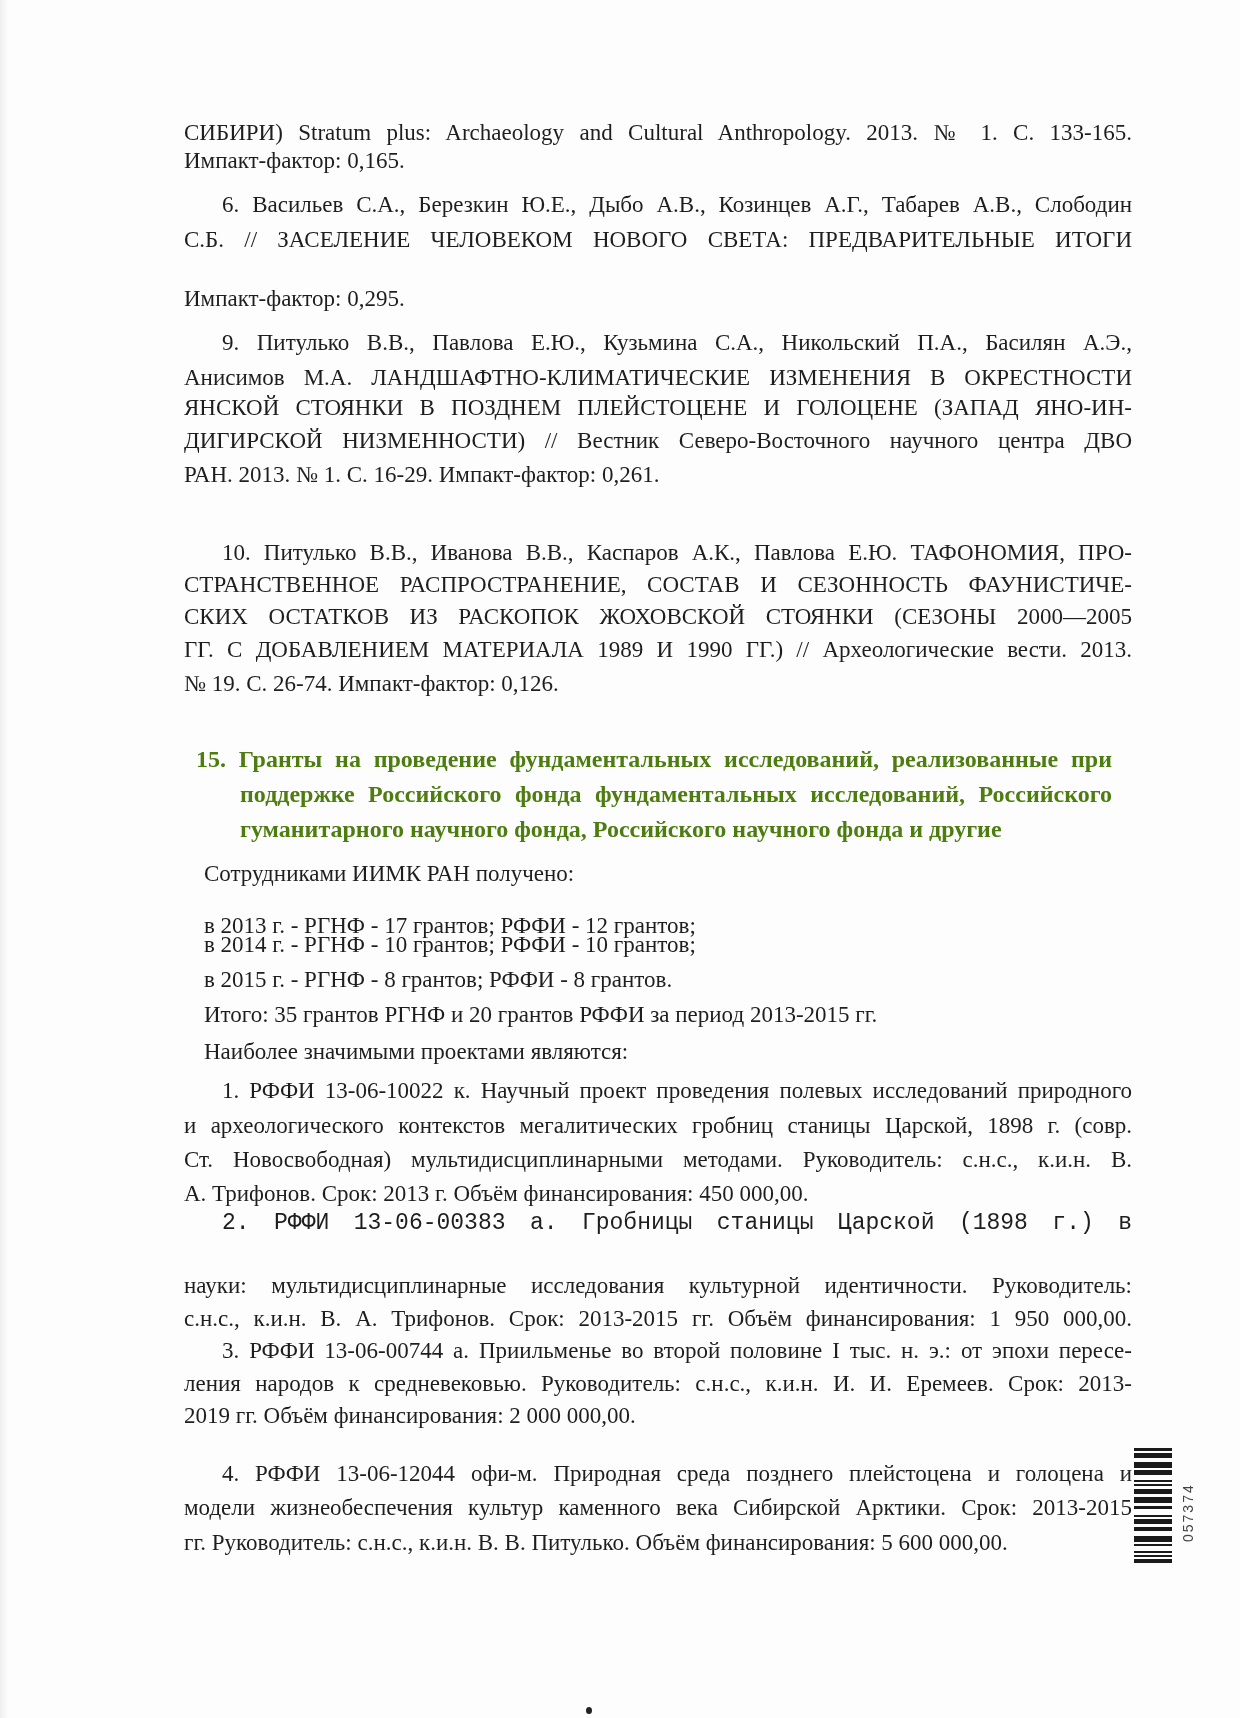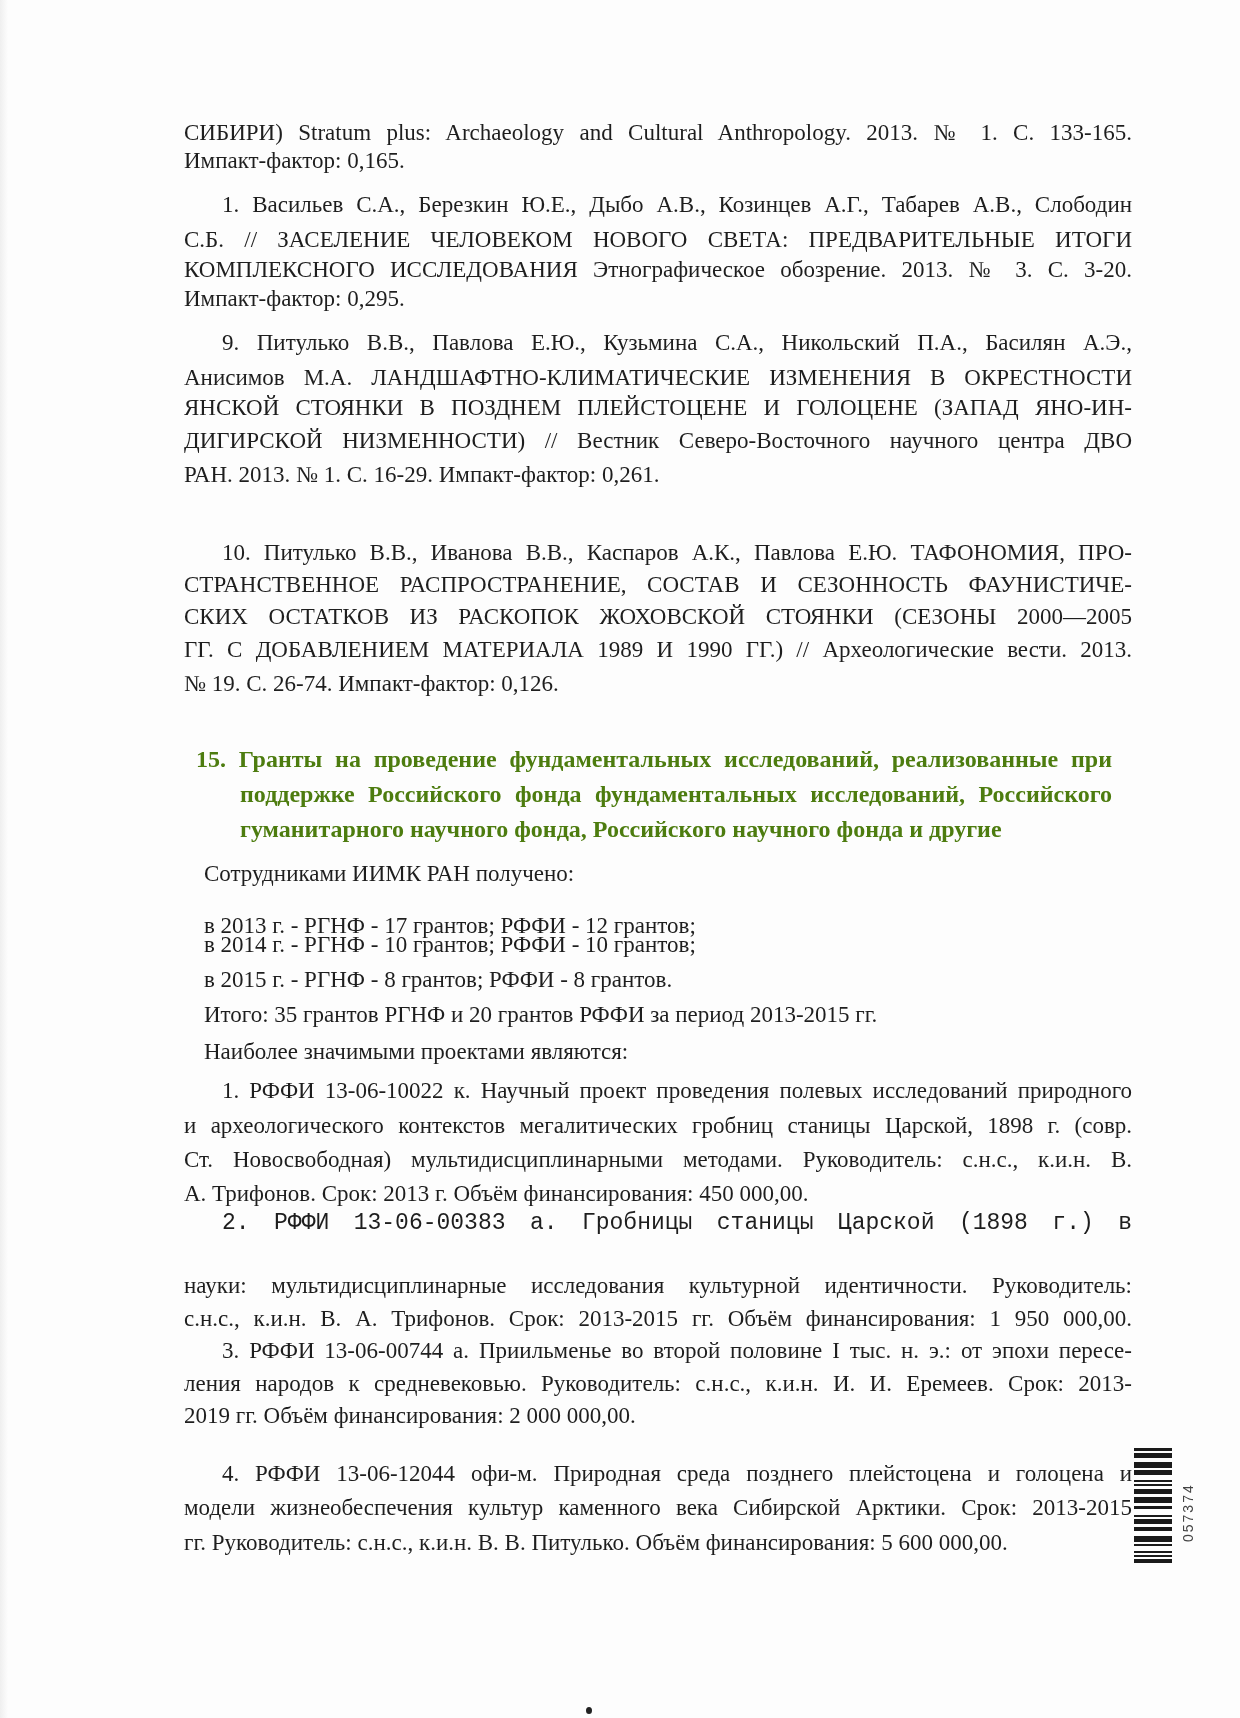--- a/index.html
+++ b/index.html
@@ -108,23 +108,22 @@
 </head>
 <body>
 
 <div class="page">
   <div class="scan-edge"></div>
 
 
   <div class="line justify" style="top:119px;">СИБИРИ) Stratum plus: Archaeology and Cultural Anthropology. 2013. № 1. С. 133-165.</div>
   <div class="line" style="top:147px;">Импакт-фактор: 0,165.</div>
 
-  <div class="line justify indent" style="top:191px;">1. Васильев С.А., Березкин Ю.Е., Дыбо А.В., Козинцев А.Г., Табарев А.В., Слободин</div>
+  <div class="line justify indent" style="top:191px;">6. Васильев С.А., Березкин Ю.Е., Дыбо А.В., Козинцев А.Г., Табарев А.В., Слободин</div>
   <div class="line justify" style="top:226px;">С.Б. // ЗАСЕЛЕНИЕ ЧЕЛОВЕКОМ НОВОГО СВЕТА: ПРЕДВАРИТЕЛЬНЫЕ ИТОГИ</div>
-  <div class="line justify" style="top:256px;">КОМПЛЕКСНОГО ИССЛЕДОВАНИЯ Этнографическое обозрение. 2013. № 3. С. 3-20.</div>
   <div class="line" style="top:285px;">Импакт-фактор: 0,295.</div>
 
   <div class="line justify indent" style="top:329px;">9. Питулько В.В., Павлова Е.Ю., Кузьмина С.А., Никольский П.А., Басилян А.Э.,</div>
   <div class="line justify" style="top:364px;">Анисимов М.А. ЛАНДШАФТНО-КЛИМАТИЧЕСКИЕ ИЗМЕНЕНИЯ В ОКРЕСТНОСТИ</div>
   <div class="line justify" style="top:394px;">ЯНСКОЙ СТОЯНКИ В ПОЗДНЕМ ПЛЕЙСТОЦЕНЕ И ГОЛОЦЕНЕ (ЗАПАД ЯНО-ИН-</div>
   <div class="line justify" style="top:427px;">ДИГИРСКОЙ НИЗМЕННОСТИ) // Вестник Северо-Восточного научного центра ДВО</div>
   <div class="line" style="top:461px;">РАН. 2013. № 1. С. 16-29. Импакт-фактор: 0,261.</div>
 
   <div class="line justify indent" style="top:539px;">10. Питулько В.В., Иванова В.В., Каспаров А.К., Павлова Е.Ю. ТАФОНОМИЯ, ПРО-</div>
   <div class="line justify" style="top:571px;">СТРАНСТВЕННОЕ РАСПРОСТРАНЕНИЕ, СОСТАВ И СЕЗОННОСТЬ ФАУНИСТИЧЕ-</div>

